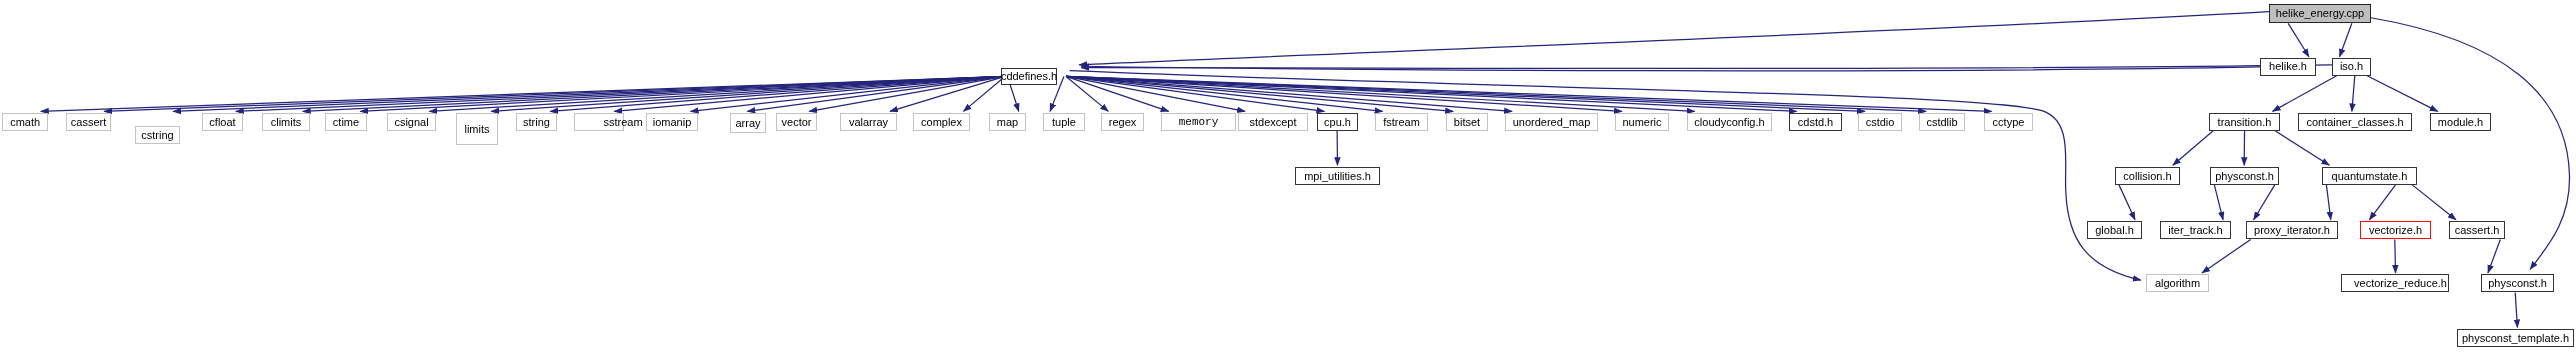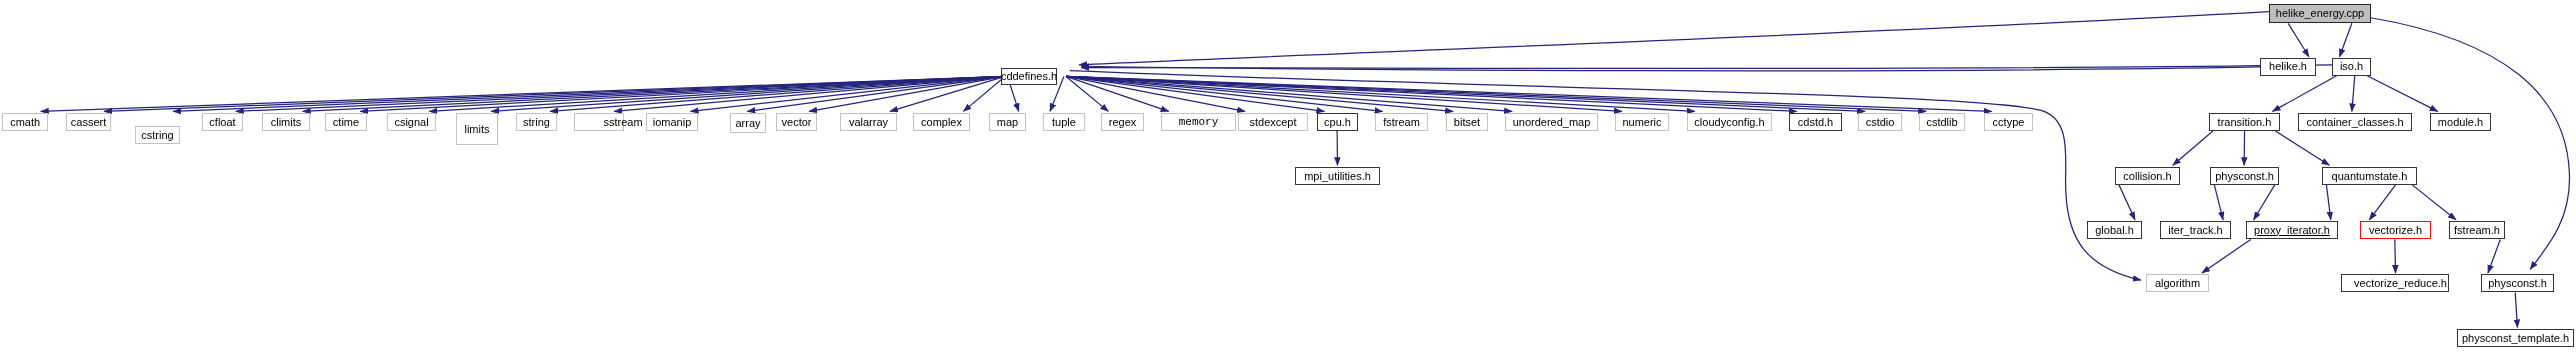--- a/index.html
+++ b/index.html
@@ -118,22 +118,22 @@
       <div class="node k-ext" style="left: 1984px; top: 113px; width: 49px; height: 18px;">cctype</div>
       <div class="node k-int" style="left: 2209px; top: 113px; width: 71px; height: 18px;">transition.h</div>
       <div class="node k-int" style="left: 2298px; top: 113px; width: 114px; height: 18px;">container_classes.h</div>
       <div class="node k-int" style="left: 2430px; top: 113px; width: 61px; height: 18px;">module.h</div>
       <div class="node k-int" style="left: 1295px; top: 167px; width: 85px; height: 18px;">mpi_utilities.h</div>
       <div class="node k-int" style="left: 2115px; top: 167px; width: 65px; height: 18px;">collision.h</div>
       <div class="node k-int" style="left: 2210px; top: 167px; width: 69px; height: 18px;">physconst.h</div>
       <div class="node k-int" style="left: 2322px; top: 167px; width: 95px; height: 18px;">quantumstate.h</div>
       <div class="node k-int" style="left: 2087px; top: 221px; width: 55px; height: 18px;">global.h</div>
       <div class="node k-int" style="left: 2160px; top: 221px; width: 71px; height: 18px;">iter_track.h</div>
-      <div class="node k-int" style="left: 2246px; top: 221px; width: 92px; height: 18px; text-decoration: underline;">proxy_iterator.h</div>
+      <div class="node k-int" style="left: 2246px; top: 221px; width: 92px; height: 18px;">proxy_iterator.h</div>
       <div class="node k-red" style="left: 2360px; top: 221px; width: 71px; height: 18px;">vectorize.h</div>
-      <div class="node k-int" style="left: 2449px; top: 221px; width: 56px; height: 18px;">fstream.h</div>
+      <div class="node k-int" style="left: 2449px; top: 221px; width: 56px; height: 18px;">cassert.h</div>
       <div class="node k-ext" style="left: 2146px; top: 274px; width: 63px; height: 18px;">algorithm</div>
       <div class="node k-int" style="left: 2341px; top: 274px; width: 108px; height: 18px; padding-left: 11px;">vectorize_reduce.h</div>
       <div class="node k-int" style="left: 2481px; top: 274px; width: 73px; height: 18px;">physconst.h</div>
       <div class="node k-int" style="left: 2457px; top: 329px; width: 117px; height: 18px;">physconst_template.h</div>
     </div>
 </div>
 
 
 </body></html>

